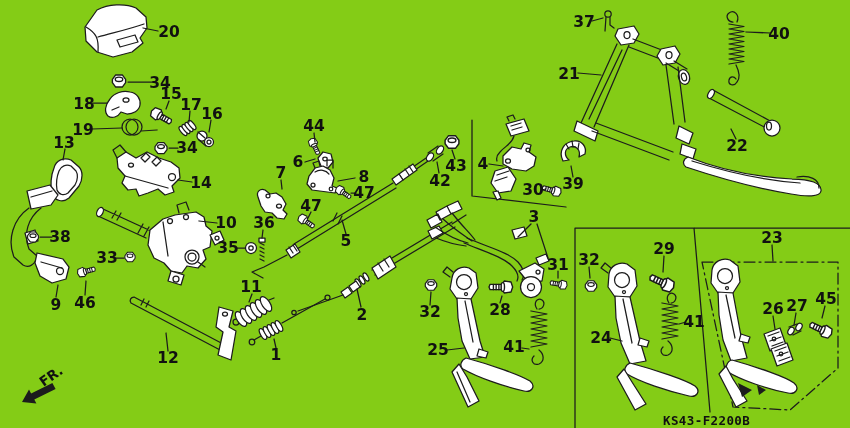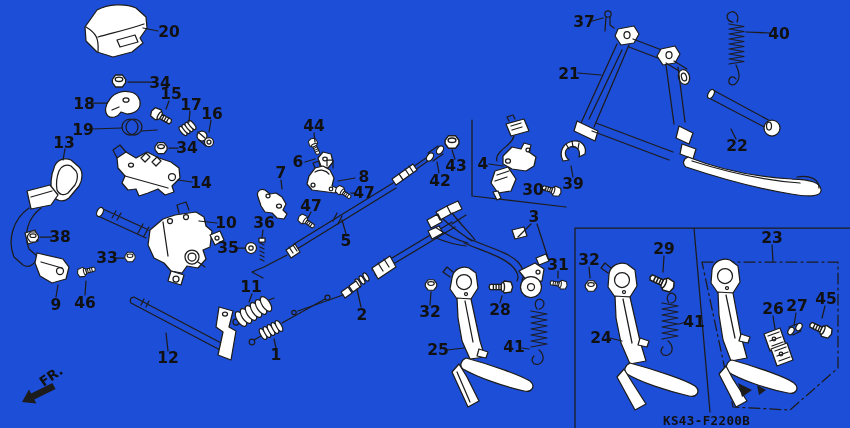--- a/index.html
+++ b/index.html
@@ -1,16 +1,16 @@
 <!DOCTYPE html>
 <html><head>
 <meta charset="utf-8">
 <style>
   html,body{margin:0;padding:0;background:#ffffff;}
-  .stage{position:relative;width:850px;height:428px;background:#1d4ed8;overflow:hidden;
+  .stage{position:relative;width:850px;height:428px;background:#84cc16;overflow:hidden;
          font-family:"DejaVu Sans", sans-serif;}
   svg{position:absolute;left:0;top:0;}
   svg .part, svg .leader, svg .frame{stroke:#1c1c1c;fill:none;stroke-width:1.25;
         stroke-linejoin:round;stroke-linecap:round;}
   svg .filled{fill:#ffffff;}
   svg .dark{fill:#1c1c1c;stroke:none;}
   svg .callout{font-family:"DejaVu Sans", sans-serif;font-size:15.5px;font-weight:bold;
         fill:#111;text-anchor:middle;}
   svg .code{font-family:"DejaVu Sans Mono", monospace;font-size:12.5px;font-weight:bold;
         fill:#111;letter-spacing:0.4px;}

